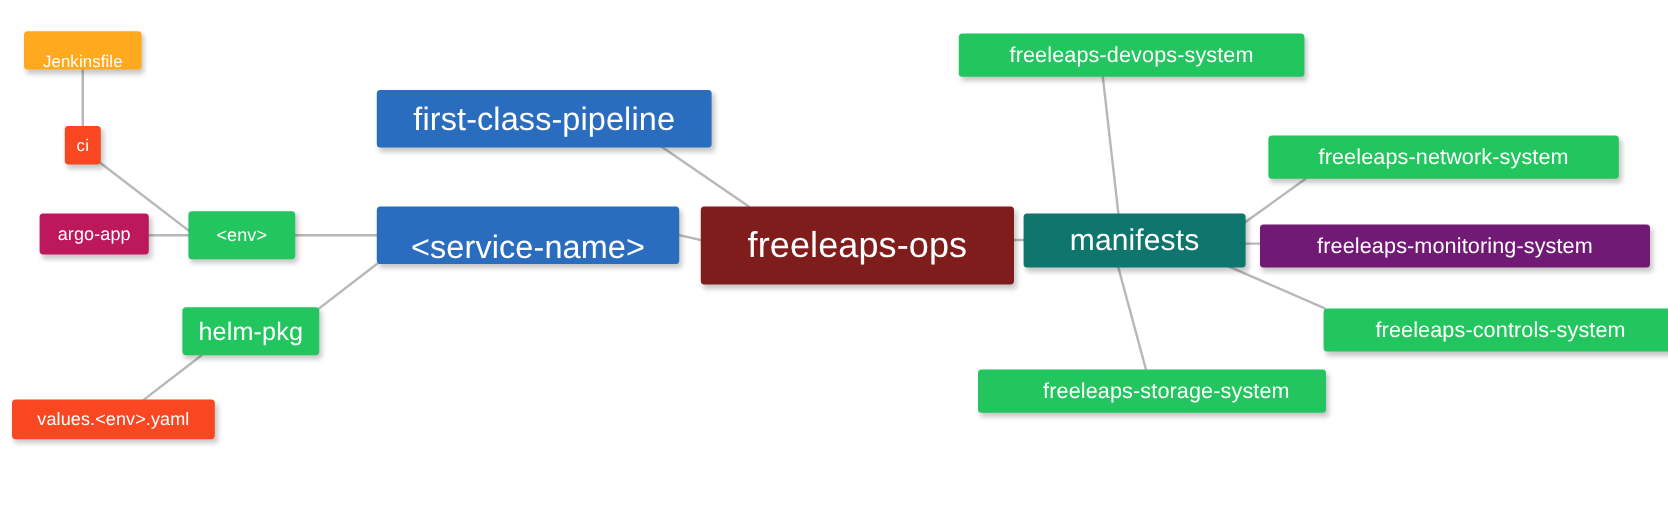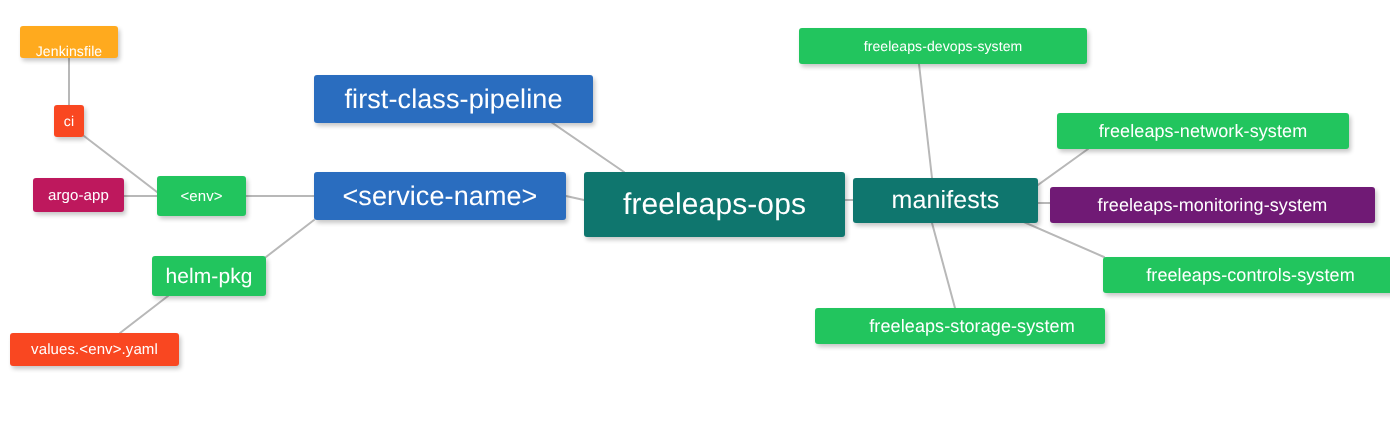--- a/index.html
+++ b/index.html
@@ -78,30 +78,30 @@
       </div>
       <div class="node" style="left: 152px; top: 256px; width: 114px; height: 40px; background: rgb(34, 197, 94); font-size: 21px;">
         <span>helm-pkg</span>
       </div>
       <div class="node" style="left: 10px; top: 333px; width: 169px; height: 33px; background: rgb(249, 71, 33); font-size: 15px;">
         <span>values.&lt;env&gt;.yaml</span>
       </div>
       <div class="node" style="left: 314px; top: 39px; width: 279px; height: 48px; background: rgb(42, 109, 191); font-size: 27px; margin-top: 36px;">
         <span>first-class-pipeline</span>
       </div>
-      <div class="node" style="left: 314px; top: 172px; width: 252px; height: 48px; background: rgb(42, 109, 191); font-size: 27px;">
+      <div class="node" style="left: 314px; top: 172px; width: 252px; height: 48px; background: rgb(42, 109, 191); font-size: 27px; align-items: flex-end;">
         <span>&lt;service-name&gt;</span>
       </div>
-      <div class="node" style="left: 584px; top: 172px; width: 261px; height: 65px; background: #0f766e; font-size: 30px;">
+      <div class="node" style="left: 584px; top: 172px; width: 261px; height: 65px; background: #7f1d1d; font-size: 30px;">
         <span>freeleaps-ops</span>
       </div>
       <div class="node" style="left: 853px; top: 178px; width: 185px; height: 45px; background: #0f766e; font-size: 25px;">
         <span>manifests</span>
       </div>
-      <div class="node" style="left: 799px; top: 28px; width: 288px; height: 36px; background: rgb(34, 197, 94); font-size: 14px;">
+      <div class="node" style="left: 799px; top: 28px; width: 288px; height: 36px; background: rgb(34, 197, 94); font-size: 18px;">
         <span>freeleaps-devops-system</span>
       </div>
       <div class="node" style="left: 1057px; top: 113px; width: 292px; height: 36px; background: rgb(34, 197, 94); font-size: 18px;">
         <span>freeleaps-network-system</span>
       </div>
       <div class="node" style="left: 1050px; top: 187px; width: 325px; height: 36px; background: #701a75; font-size: 18px;">
         <span>freeleaps-monitoring-system</span>
       </div>
       <div class="node" style="left: 1059px; top: 257px; width: 295px; height: 36px; background: rgb(34, 197, 94); font-size: 18px; margin-left: 44px;">
         <span>freeleaps-controls-system</span>

